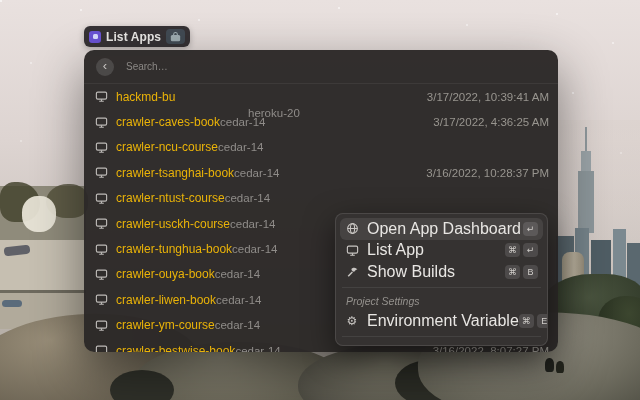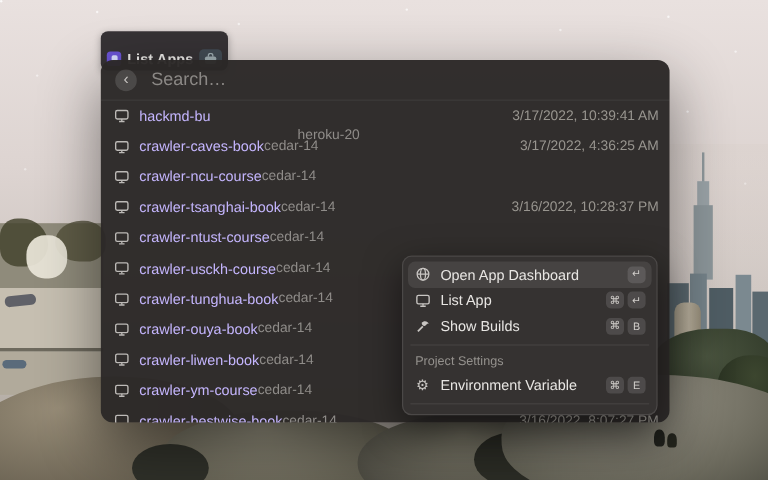--- a/index.html
+++ b/index.html
@@ -46,56 +46,56 @@
   .r2{left:132px;bottom:-30px;width:215px;height:88px;background:radial-gradient(ellipse at 40% 18%,#8a8675,#5f5c4e 65%,#3e3d33 95%);border-radius:55% 45% 40% 50%;transform:rotate(2deg);}
   .r3{left:298px;bottom:-26px;width:195px;height:82px;background:radial-gradient(ellipse at 45% 22%,#7f7c6c,#56544a 60%,#34342c 95%);border-radius:50% 50% 42% 48%;}
   .r4{left:418px;bottom:-20px;width:262px;height:108px;background:radial-gradient(ellipse at 40% 18%,#9d998c,#6d6b5e 55%,#45453b 95%);border-radius:45% 55% 35% 50%;transform:rotate(-2deg);}
   .crev1{left:395px;bottom:-6px;width:70px;height:46px;background:#2c2d26;border-radius:50%;}
   .crev2{left:110px;bottom:-10px;width:64px;height:40px;background:#2f3029;border-radius:50%;}
   .fig1{left:545px;bottom:28px;width:9px;height:14px;background:#23241f;border-radius:45% 45% 30% 30%;}
   .fig2{left:556px;bottom:27px;width:8px;height:12px;background:#26271f;border-radius:45% 45% 30% 30%;}
 
   
   .pill{position:absolute;left:84px;top:26px;height:21px;display:flex;align-items:center;gap:5px;
-    padding:12px 5px 0 5px;background:rgba(42,39,42,.94);border-radius:6px;box-shadow:0 2px 6px rgba(0,0,0,.25);}
+    padding:0 5px 0 5px;background:rgba(42,39,42,.94);border-radius:6px;box-shadow:0 2px 6px rgba(0,0,0,.25);}
   .cmd-ic{width:12px;height:12px;border-radius:3px;background:#6a53d5;display:flex;align-items:center;justify-content:center;flex:0 0 auto;}
   .cmd-ic-in{width:5px;height:5px;border-radius:1.5px;background:#d9dcff;}
   .pill-label{color:#eceae8;font-size:12px;font-weight:600;letter-spacing:.1px;white-space:nowrap;}
   .ext-ic{width:19px;height:15px;border-radius:4px;background:#424b54;display:flex;align-items:center;justify-content:center;flex:0 0 auto;}
 
   
   .window{position:absolute;left:84px;top:50px;width:474px;height:302px;border-radius:10px;
     background:rgba(43,40,39,.97);box-shadow:0 18px 50px rgba(0,0,0,.45);overflow:hidden;}
   .searchbar{height:33px;display:flex;align-items:center;gap:10px;padding:0 12px;border-bottom:1px solid rgba(255,255,255,.06);}
   .back{width:18px;height:18px;border-radius:50%;background:rgba(255,255,255,.13);display:flex;align-items:center;justify-content:center;cursor:pointer;flex:0 0 auto;}
   .back span{color:#c6c3c0;font-size:13px;line-height:1;margin-top:-2px;}
-  .search-input{flex:1;background:transparent;border:none;outline:none;color:#e9e7e5;font-size:15px;font-family:inherit;}
+  .search-input{flex:1;background:transparent;border:none;outline:none;color:#e9e7e5;font-size:10px;font-family:inherit;}
   .search-input::placeholder{color:#8b8885;}
   .list{position:relative;}
   .row{display:flex;align-items:center;height:25.4px;padding:0 9px 0 11px;cursor:pointer;}
   .m-icon{display:flex;align-items:center;flex:0 0 auto;margin-right:8px;}
-  .r-name{color:#c4b5fd;font-size:12px;font-weight:500;white-space:nowrap;}
+  .r-name{color:#eab308;font-size:12px;font-weight:500;white-space:nowrap;}
   .r-stack{color:#8f8c89;font-size:11.5px;white-space:nowrap;}
   .r-updated{color:#98958f;font-size:11.5px;margin-left:auto;white-space:nowrap;}
   .row:first-child{position:relative;}
   .row:first-child .r-stack{position:absolute;left:164px;margin-left:0;margin-top:33px;}
 
   
   .panel{position:absolute;left:335px;top:213px;width:213px;height:133px;border-radius:8px;
     background:rgba(54,51,50,.99);border:1px solid rgba(255,255,255,.11);box-sizing:border-box;
     box-shadow:0 10px 30px rgba(0,0,0,.5);overflow:hidden;padding:4px 4px 0 4px;}
   .action-row{display:flex;align-items:center;height:21.5px;padding:0 5px;border-radius:6px;cursor:pointer;}
   .action-row.selected{background:rgba(255,255,255,.085);}
   .a-icon{display:flex;align-items:center;justify-content:center;width:14px;flex:0 0 auto;margin-right:8px;color:#c8c5c2;}
-  .a-label{color:#e8e6e3;font-size:12px;font-weight:500;white-space:nowrap;}
+  .a-label{color:#e8e6e3;font-size:16px;font-weight:500;white-space:nowrap;}
   .keys{margin-left:auto;display:flex;gap:3px;}
   .key{width:15px;height:14px;border-radius:4px;background:rgba(255,255,255,.12);color:#d0cdc9;
     font-size:9px;display:flex;align-items:center;justify-content:center;}
   .pdiv{height:1px;background:rgba(255,255,255,.08);margin:4px 2px;}
-  .section-label{color:#94918d;font-size:10.5px;font-weight:500;padding:3px 6px 4px 6px;}
+  .section-label{color:#94918d;font-size:10.5px;font-weight:500;padding:3px 6px 4px 6px;font-style:italic;}
   .action-search{display:block;width:100%;background:transparent;border:none;outline:none;
     color:#8a8784;font-size:12px;font-family:inherit;height:22px;padding:0 6px;box-sizing:border-box;}
   .action-search::placeholder{color:#817e7a;}
   .gear-glyph{font-family:"DejaVu Sans",sans-serif;font-size:12px;line-height:1;color:#c8c5c2;}
 </style>
 </head>
 <body>
 
 <div class="bg">
   <div class="sky bgel" style="left:0;top:0;right:0;bottom:0;"></div>

